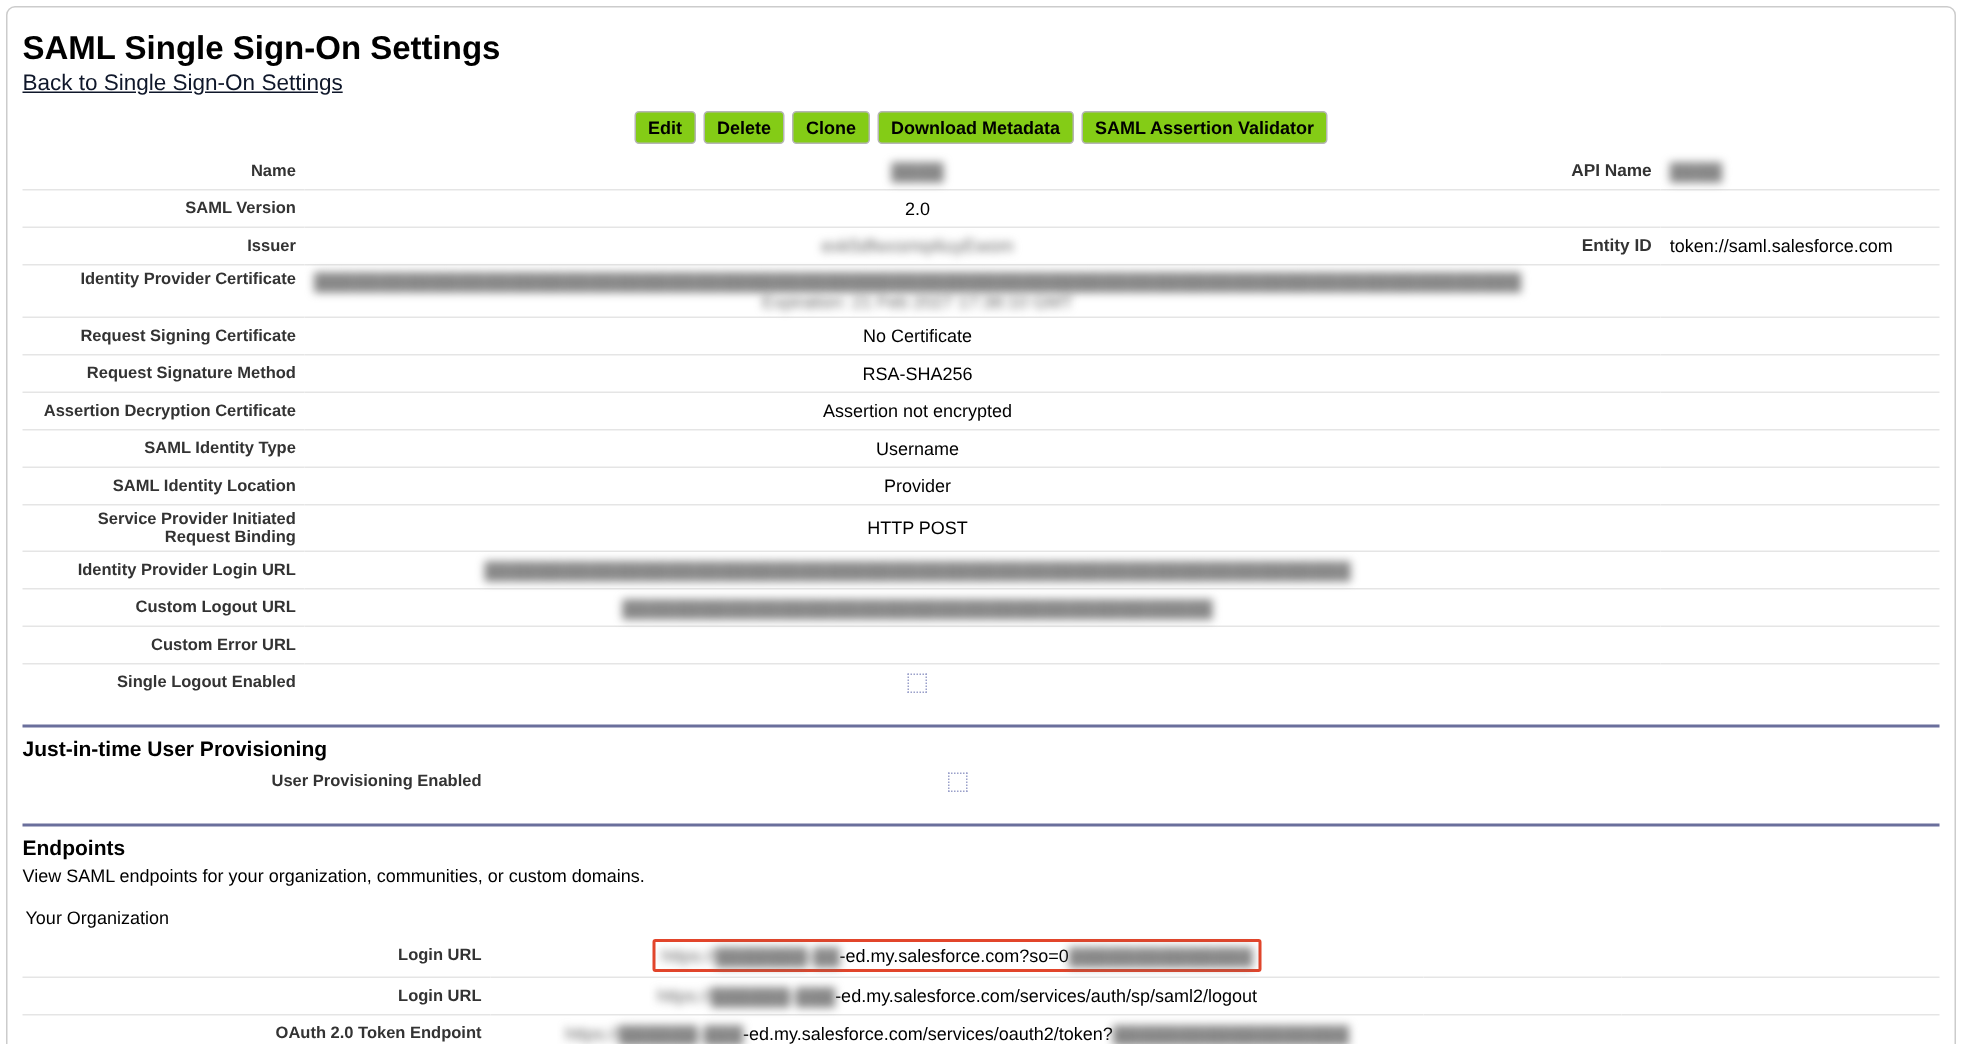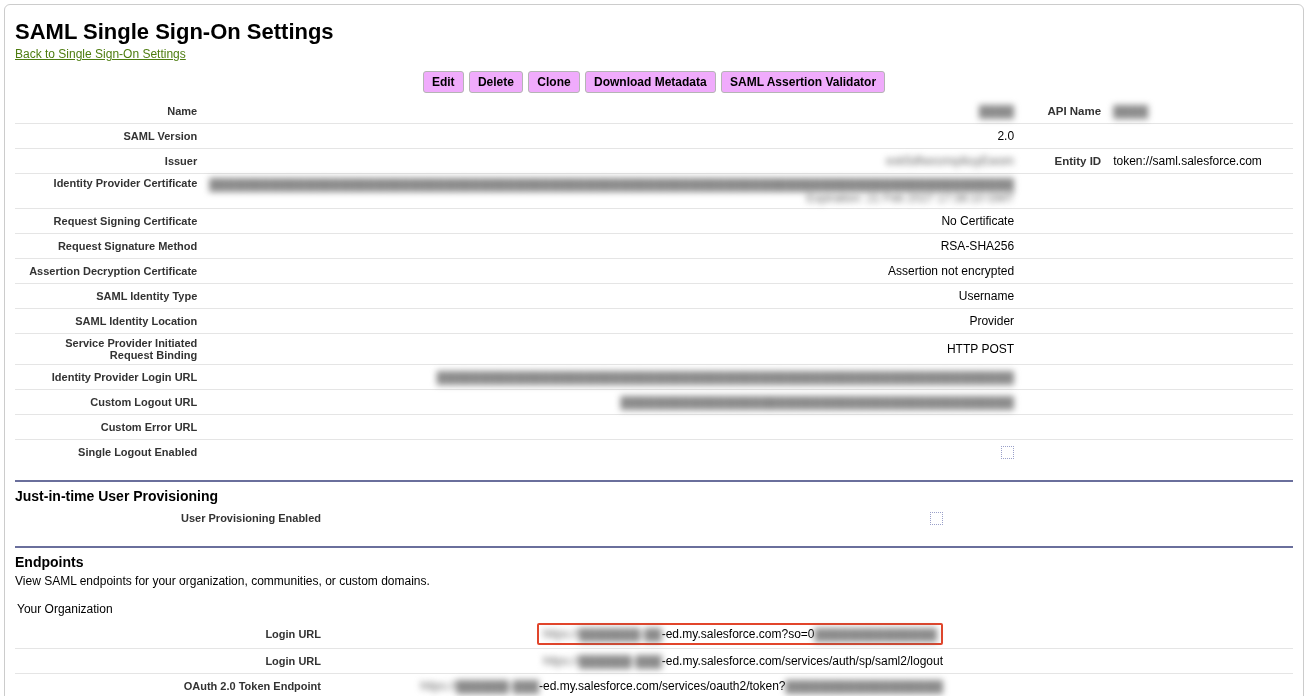--- a/index.html
+++ b/index.html
@@ -16,32 +16,32 @@
     padding: 10px 10px 12px 10px;
     box-sizing: border-box;
     width: 1300px;
   }
   h1.page-title {
     font-size: 22px;
     font-weight: bold;
     margin: 4px 0 2px 0;
   }
   a.back-link {
-    color: #4d7c0f;
+    color: #0f172a;
     text-decoration: underline;
-    font-size: 12px;
+    font-size: 15px;
     text-align: center;
   }
   .button-row {
     text-align: center;
     padding: 10px 0 6px 0;
   }
   .btn {
     display: inline-block;
-    background: #f0abfc;
+    background: #84cc16;
     border: 1px solid #b5b5b5;
     border-radius: 3px;
     padding: 3px 8px;
     margin: 0 1px;
     font-size: 12px;
     font-weight: bold;
     cursor: pointer;
     font-family: inherit;
   }
   table.detail {
@@ -58,21 +58,21 @@
     border-top: none;
   }
   td.lbl {
     width: 300px;
     text-align: right;
     color: #333;
     font-weight: bold;
     font-size: 11px;
   }
   td.val {
-    text-align: right;
+    text-align: center;
     font-size: 12px;
   }
   td.lbl2 {
     width: 120px;
     text-align: right;
     color: #333;
     font-weight: bold;
     font-size: 11.5px;
     padding-right: 10px;
   }

